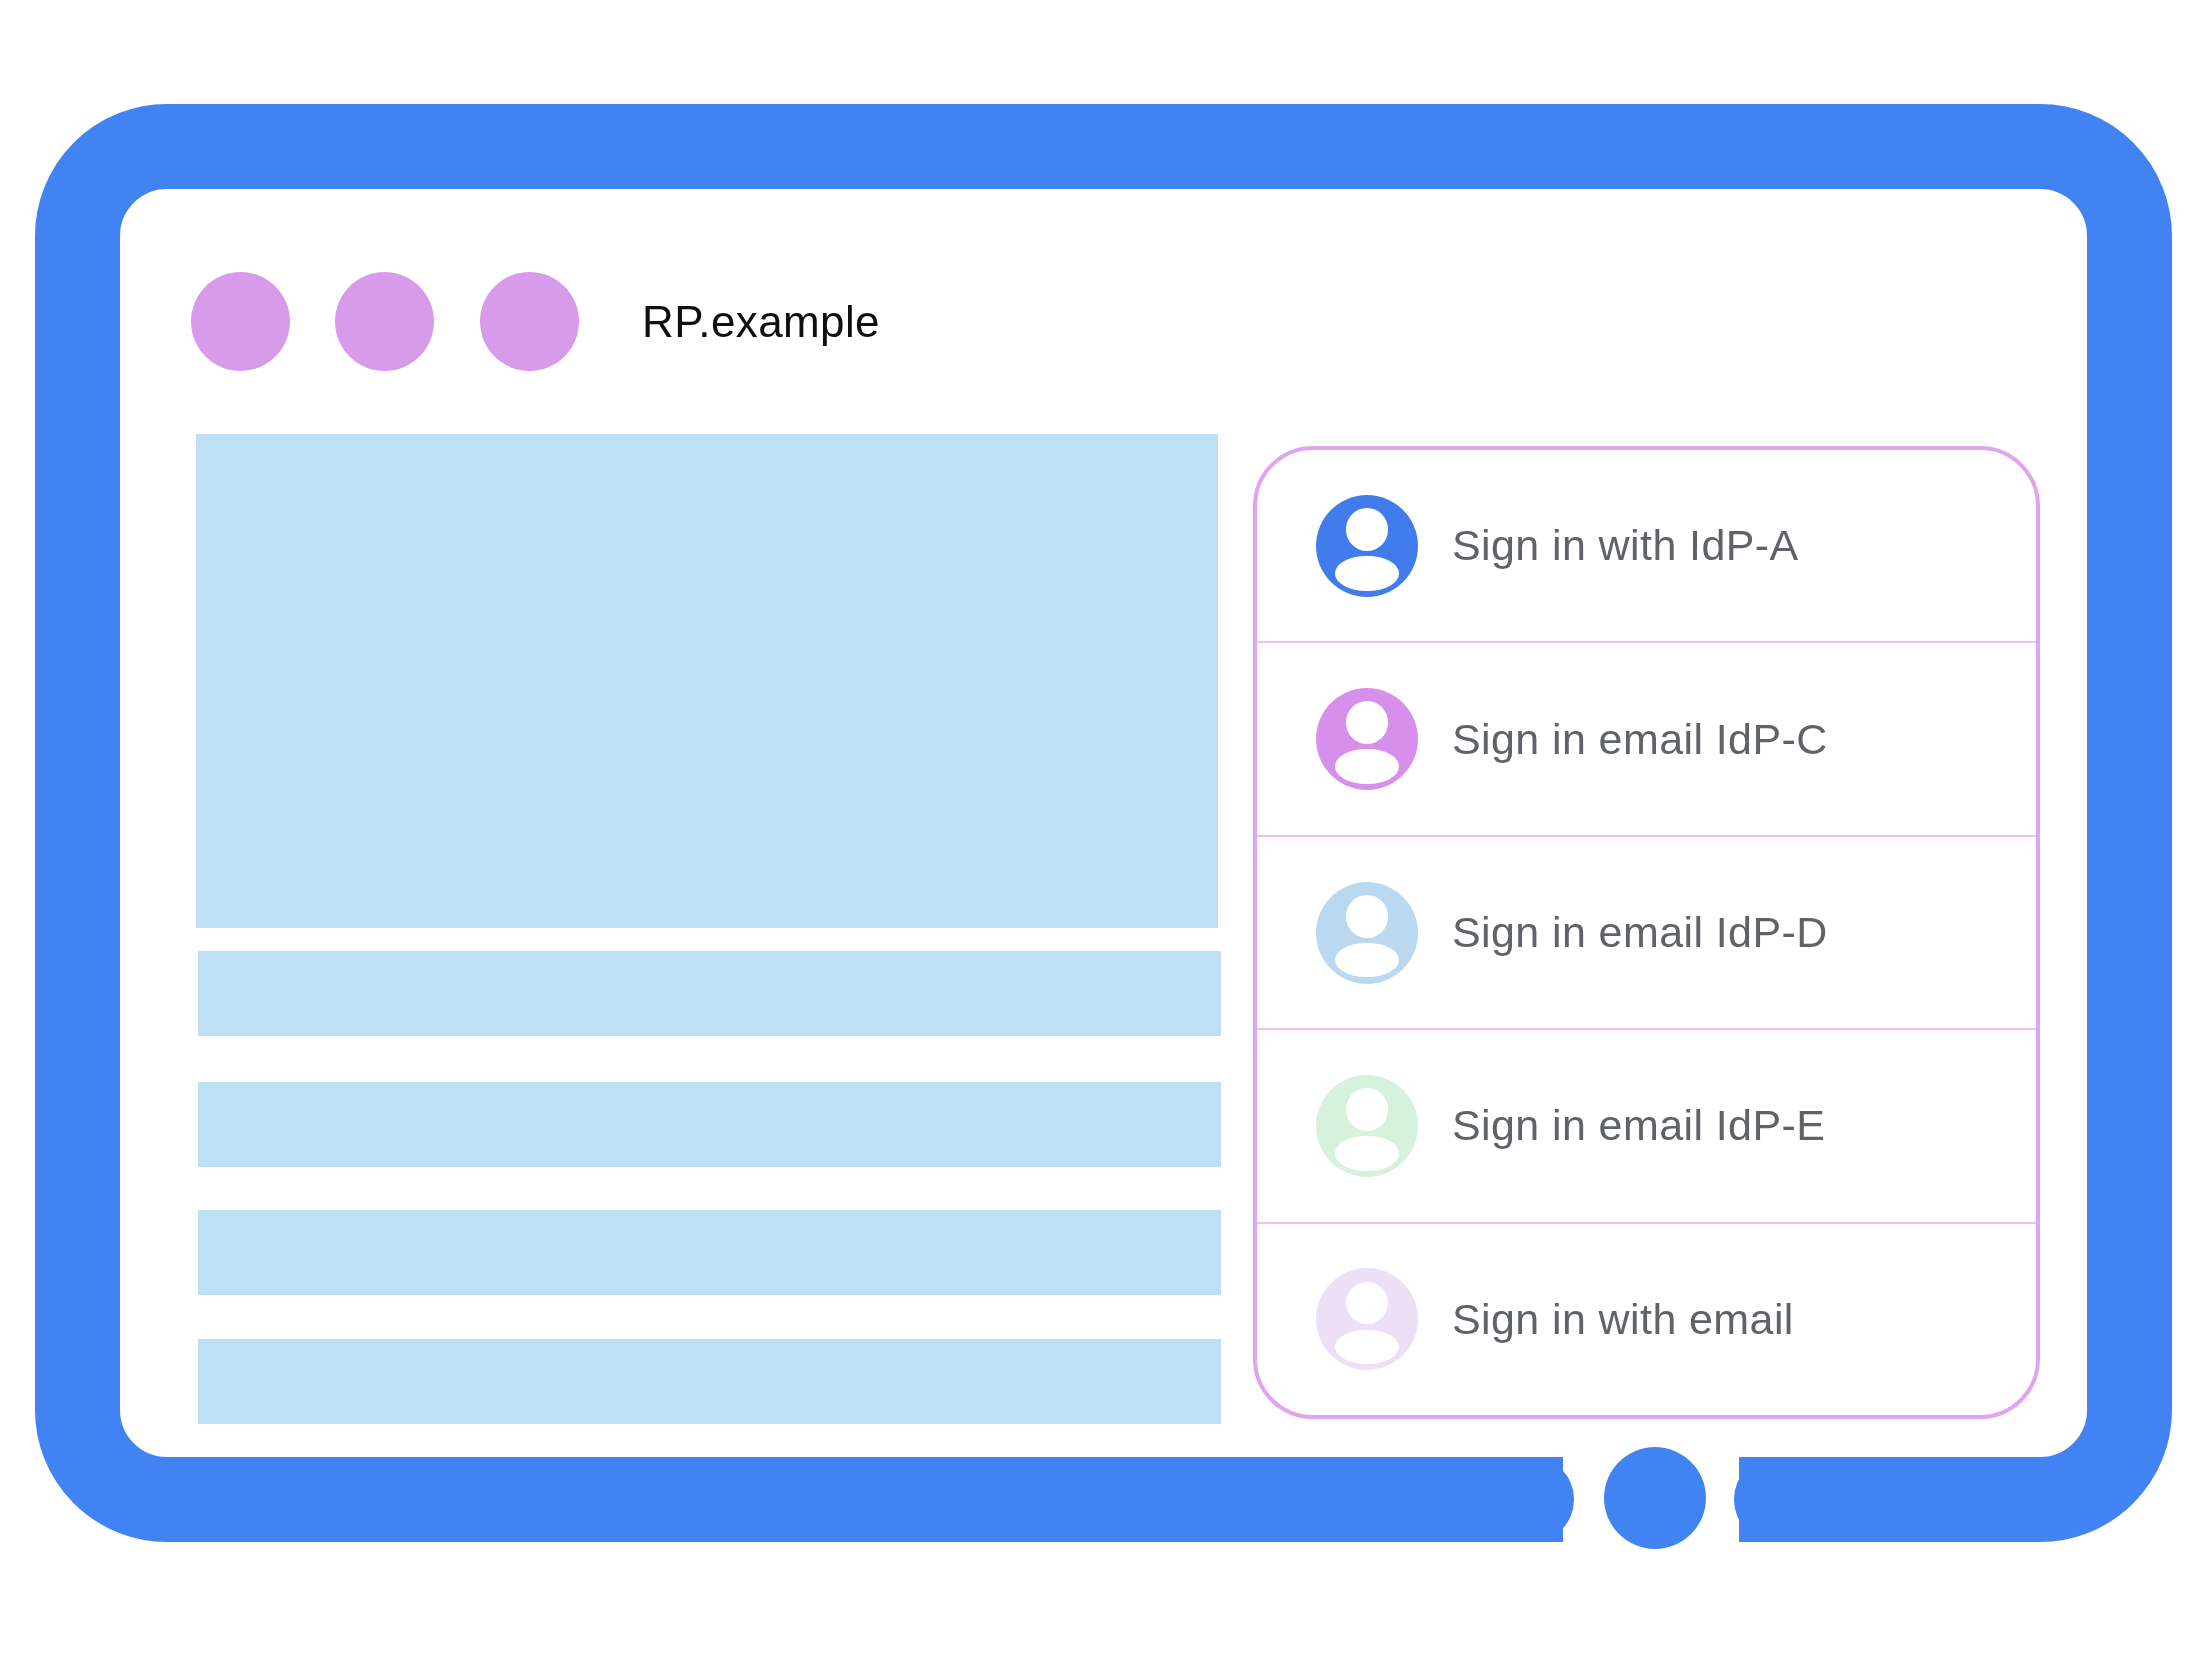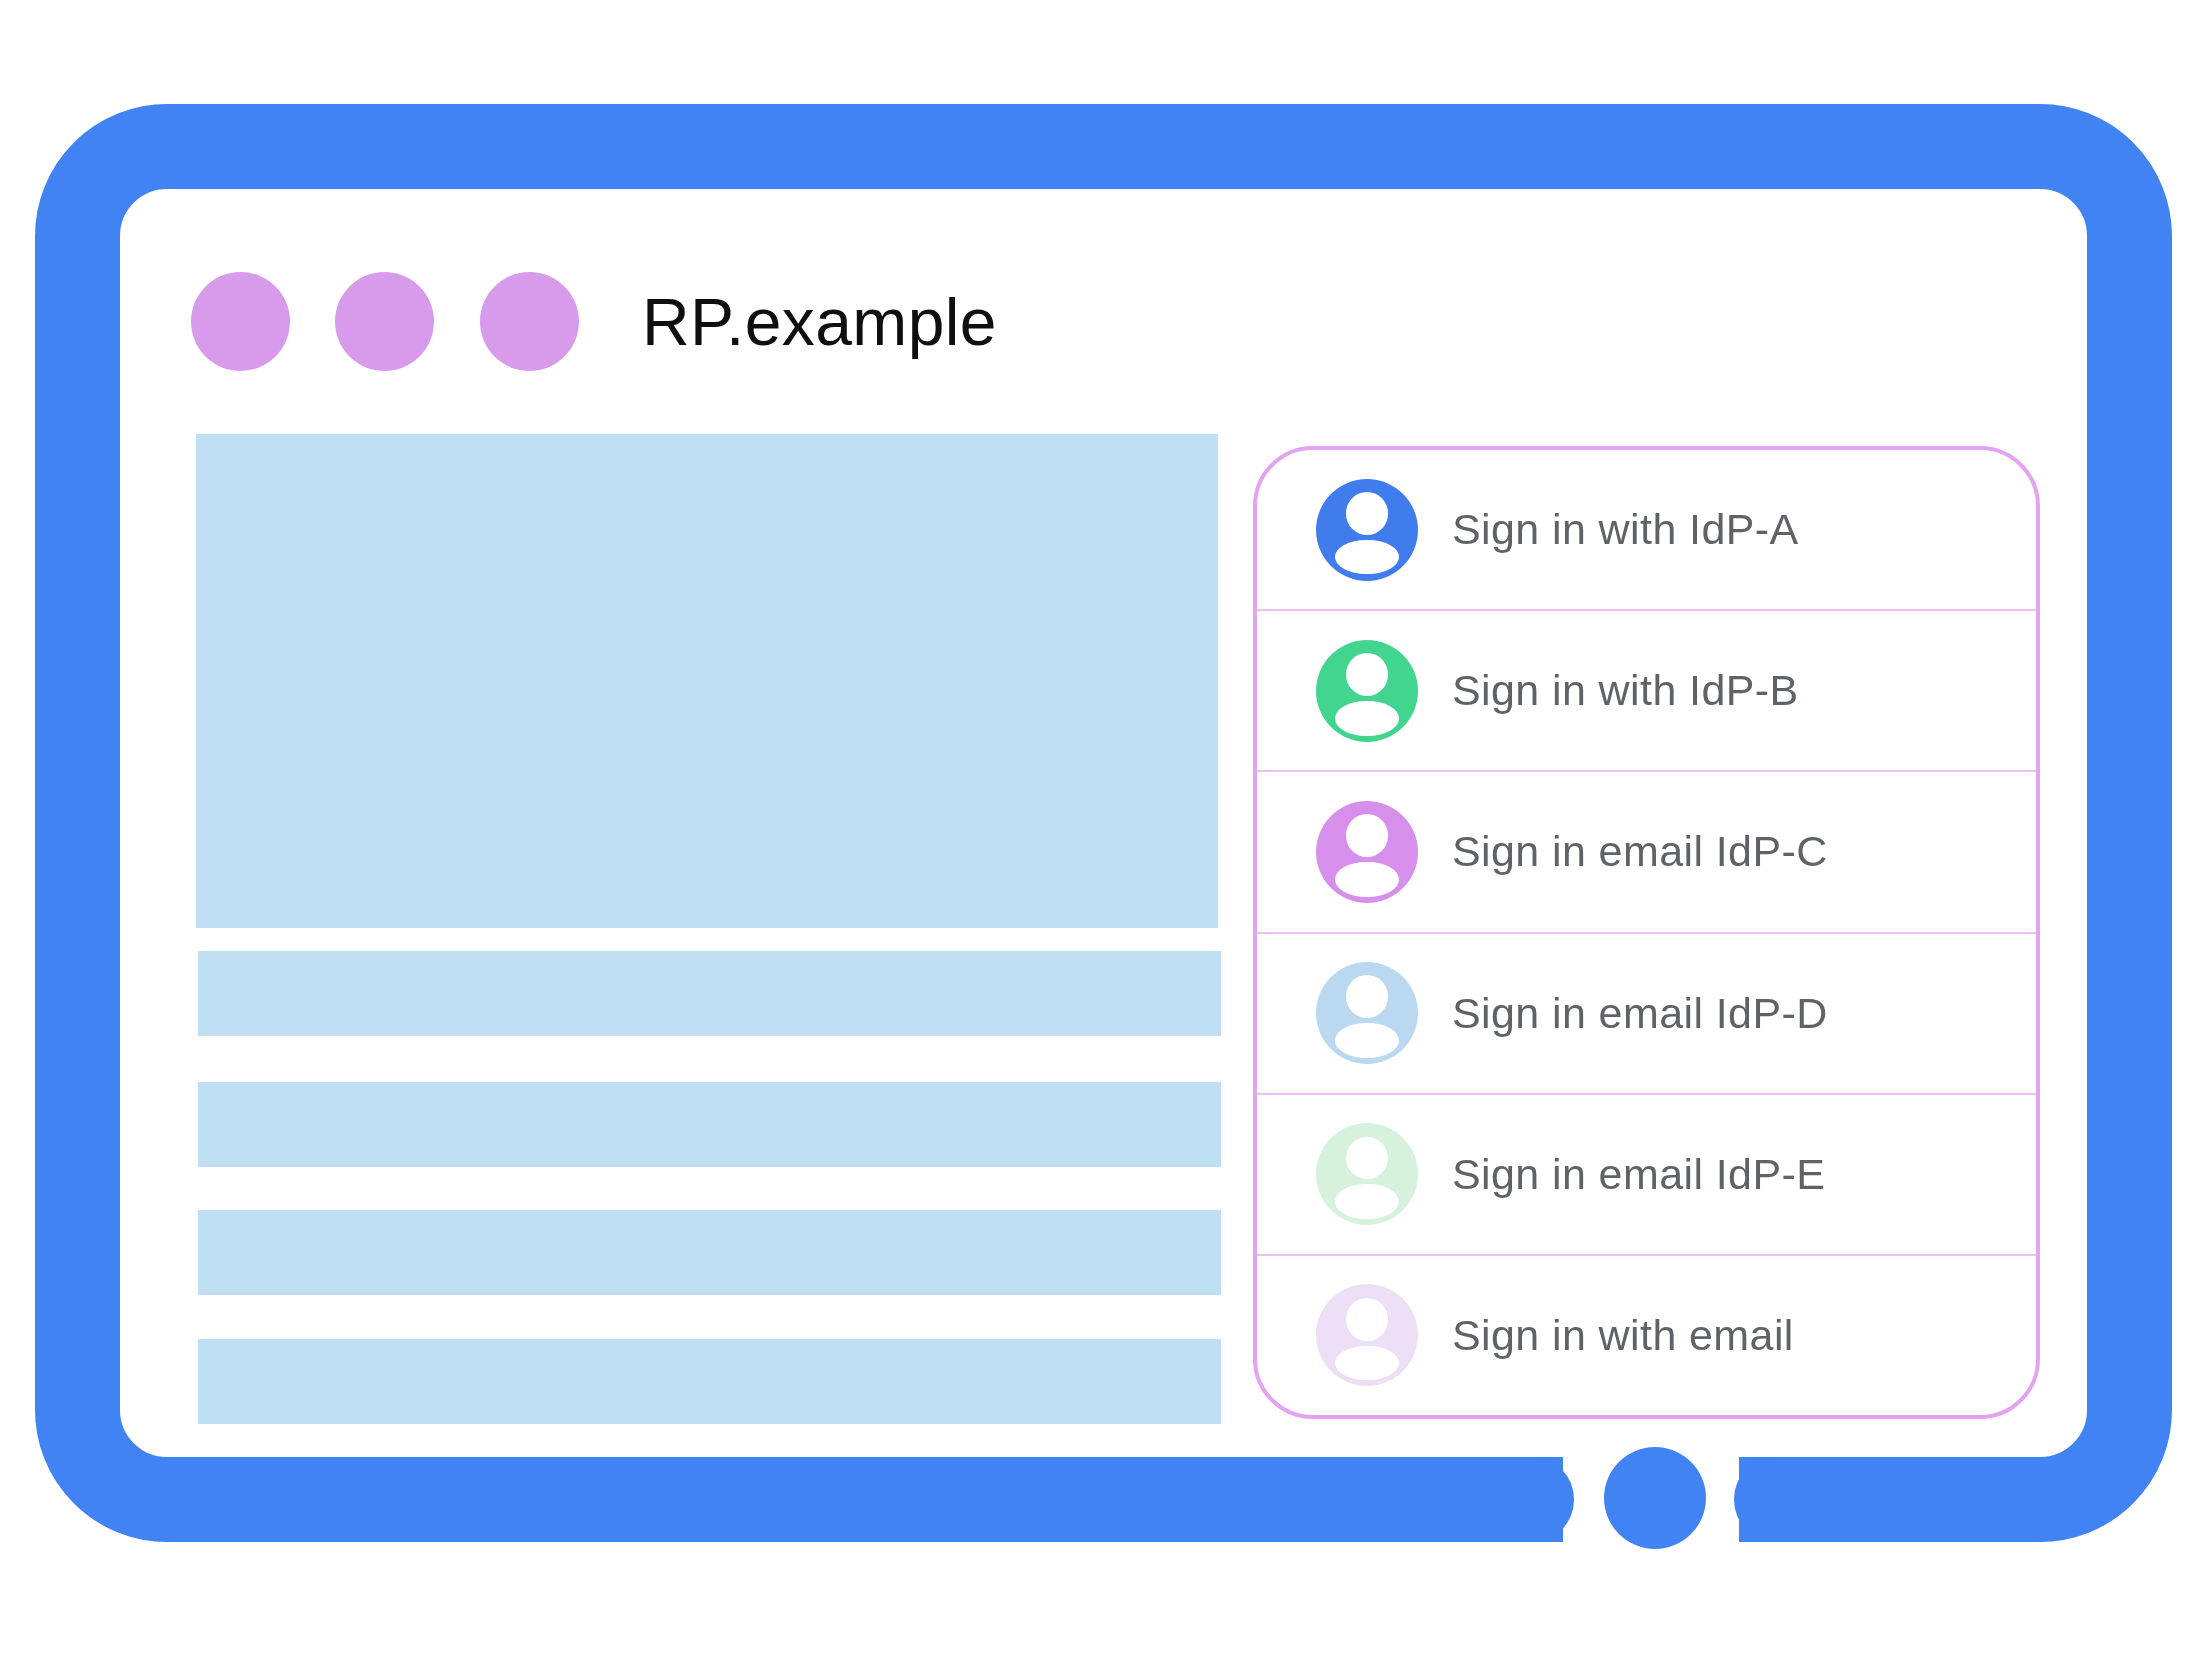--- a/index.html
+++ b/index.html
@@ -36,21 +36,21 @@
   }
   
   .window-dot{
     position:absolute;top:272px;width:99px;height:99px;border-radius:50%;
     background:#D89BEC;
   }
   .dot1{left:191px;} .dot2{left:335px;} .dot3{left:480px;}
   .page-title{
     position:absolute;left:642px;top:272px;height:99px;
     display:flex;align-items:center;
-    font-size:66px;font-weight:500;color:#0f0f0f;letter-spacing:0.4px;
+    font-size:44px;font-weight:500;color:#0f0f0f;letter-spacing:0.4px;
   }
   
   .ph{position:absolute;background:#BFE0F4;}
   .ph-hero{left:196px;top:434px;width:1022px;height:494px;}
   .ph-bar{left:198px;width:1023px;height:85px;}
   .bar1{top:951px;} .bar2{top:1082px;} .bar3{top:1210px;} .bar4{top:1339px;}
   
   .dialog{
     position:absolute;left:1253px;top:446px;
     width:787px;height:973px;
@@ -113,27 +113,20 @@
   <div class="dialog">
 
     <div class="dialog-row">
       <span class="avatar" style="background: rgb(64, 124, 236);">
           <span class="head"></span>
           <span class="torso"></span>
         </span>
       <span class="row-label">Sign in with IdP-A</span>
     </div>
 
-    <div class="dialog-row">
-      <span class="avatar" style="background: rgb(65, 213, 144);">
-          <span class="head"></span>
-          <span class="torso"></span>
-        </span>
-      <span class="row-label">Sign in with IdP-B</span>
-    </div>
 
     <div class="dialog-row">
       <span class="avatar" style="background: rgb(215, 143, 236);">
           <span class="head"></span>
           <span class="torso"></span>
         </span>
       <span class="row-label">Sign in email IdP-C</span>
     </div>
 
     <div class="dialog-row">

